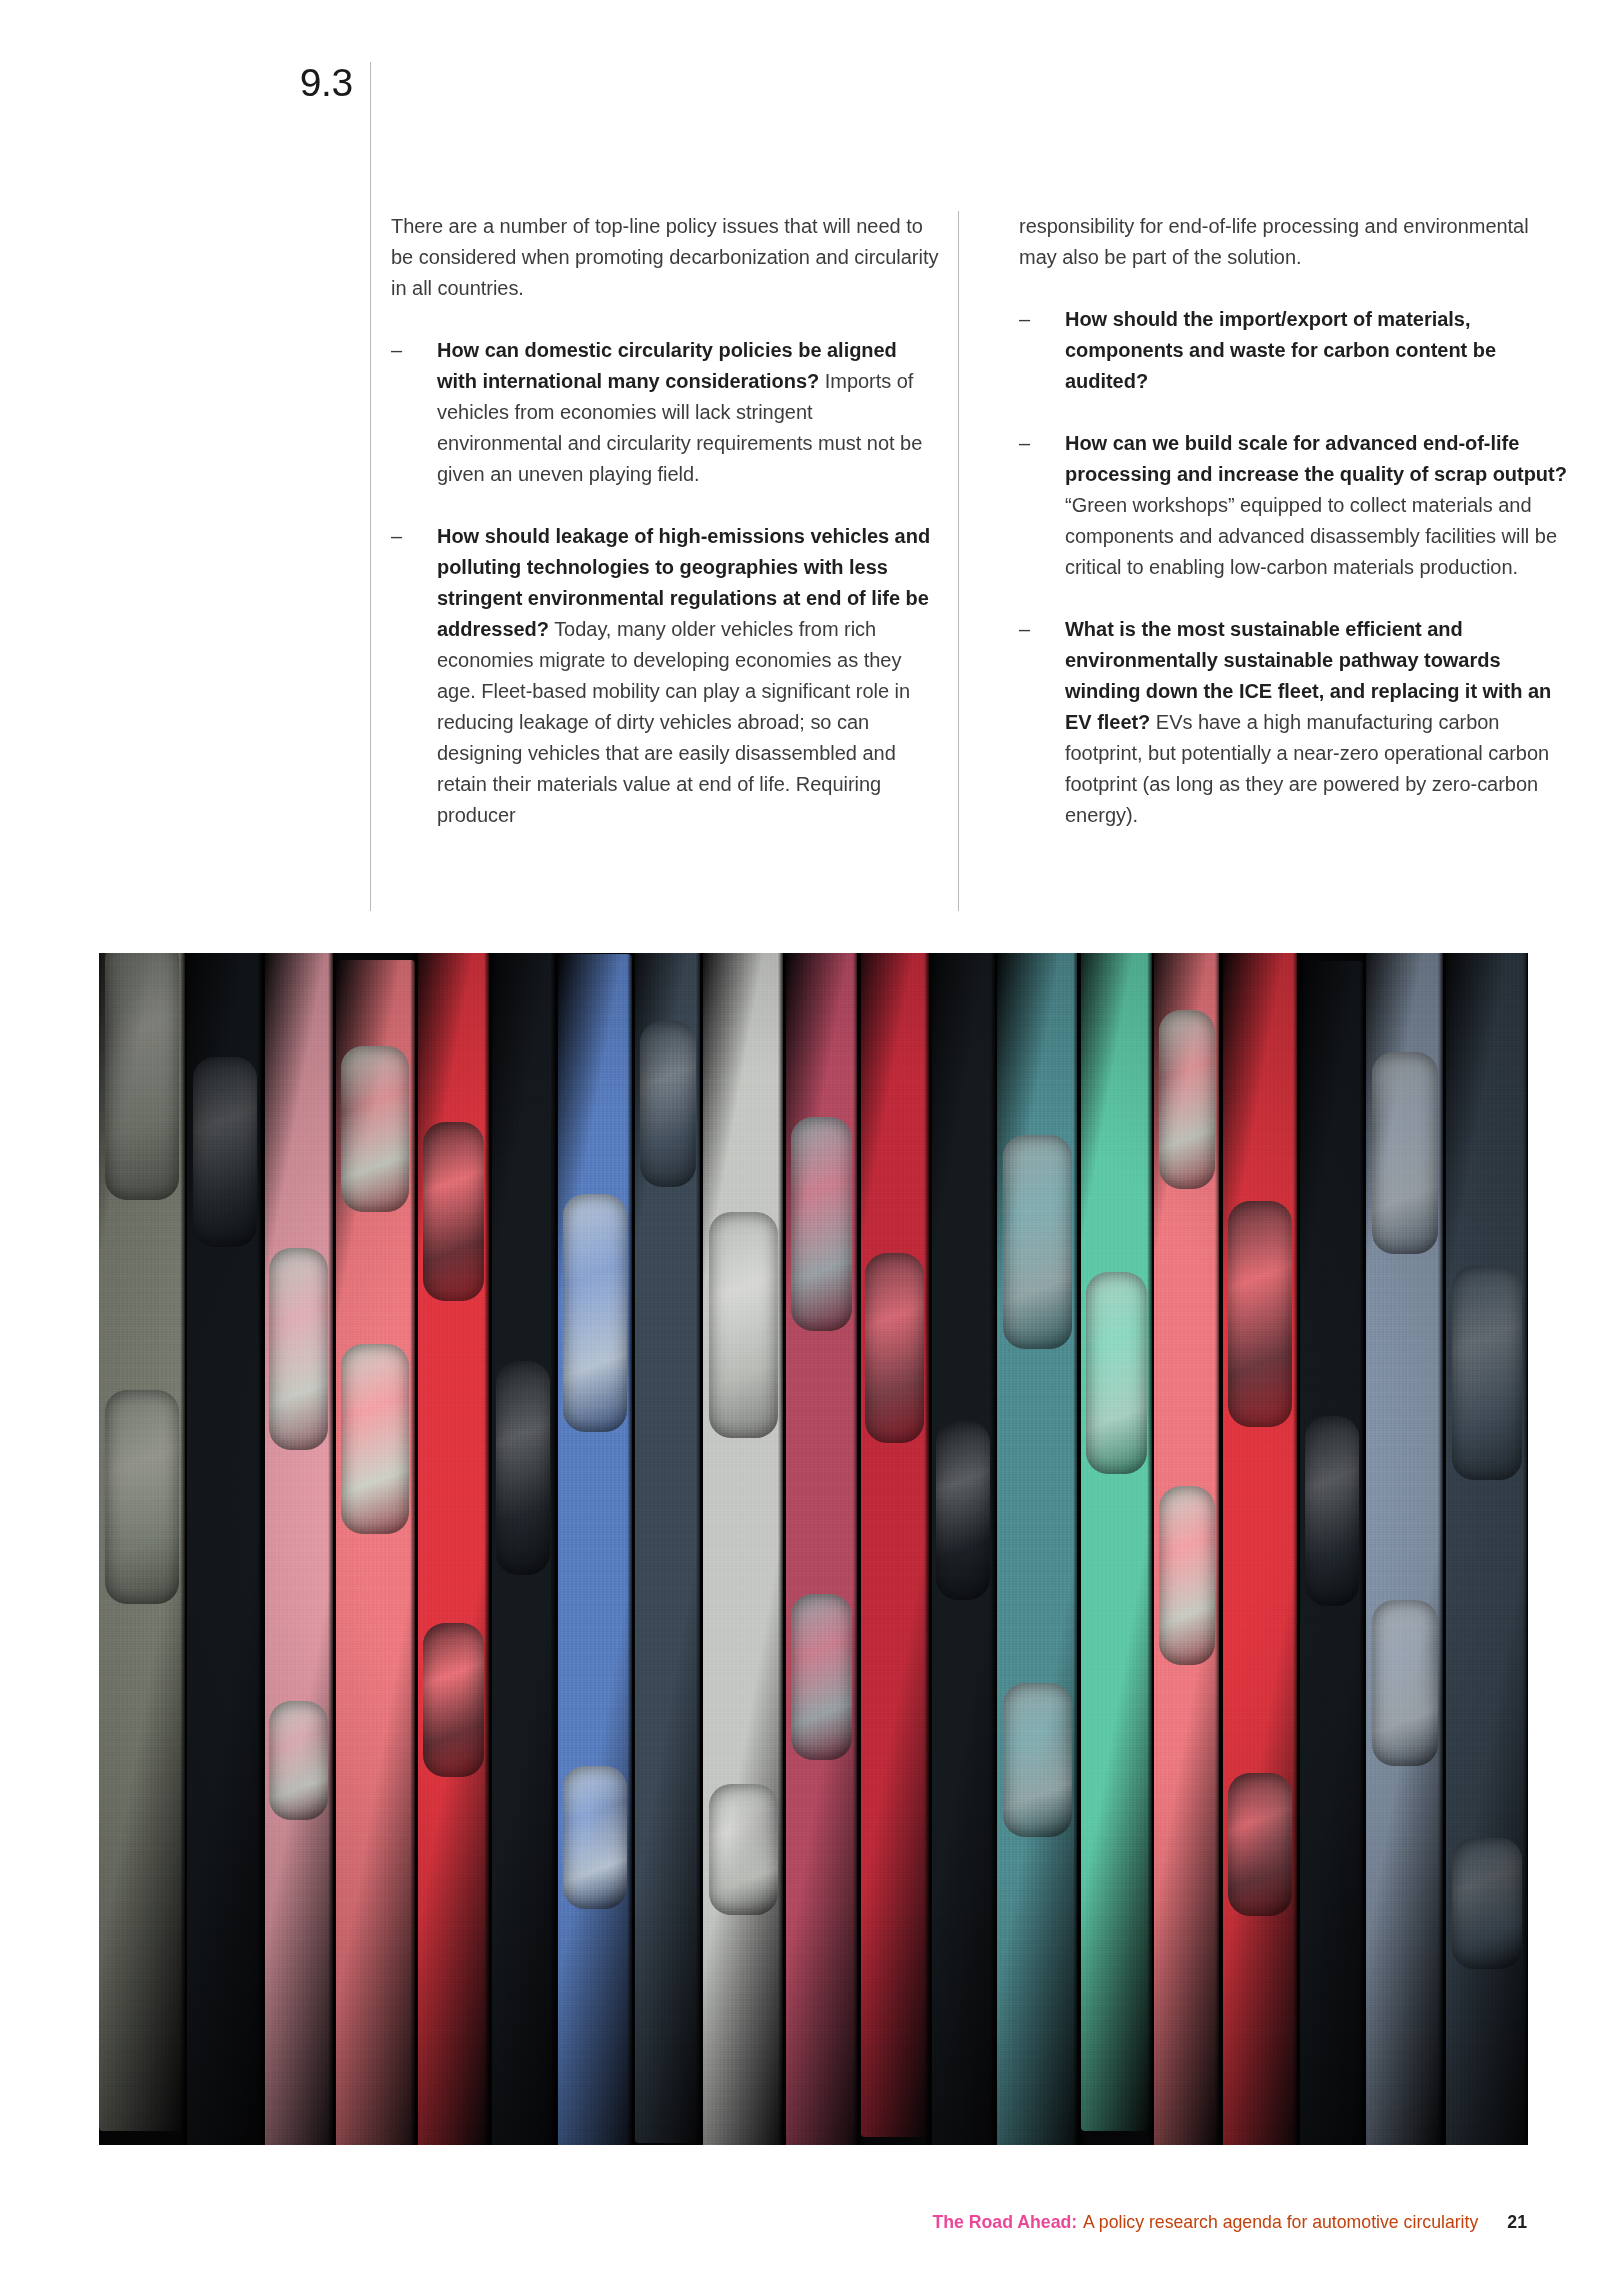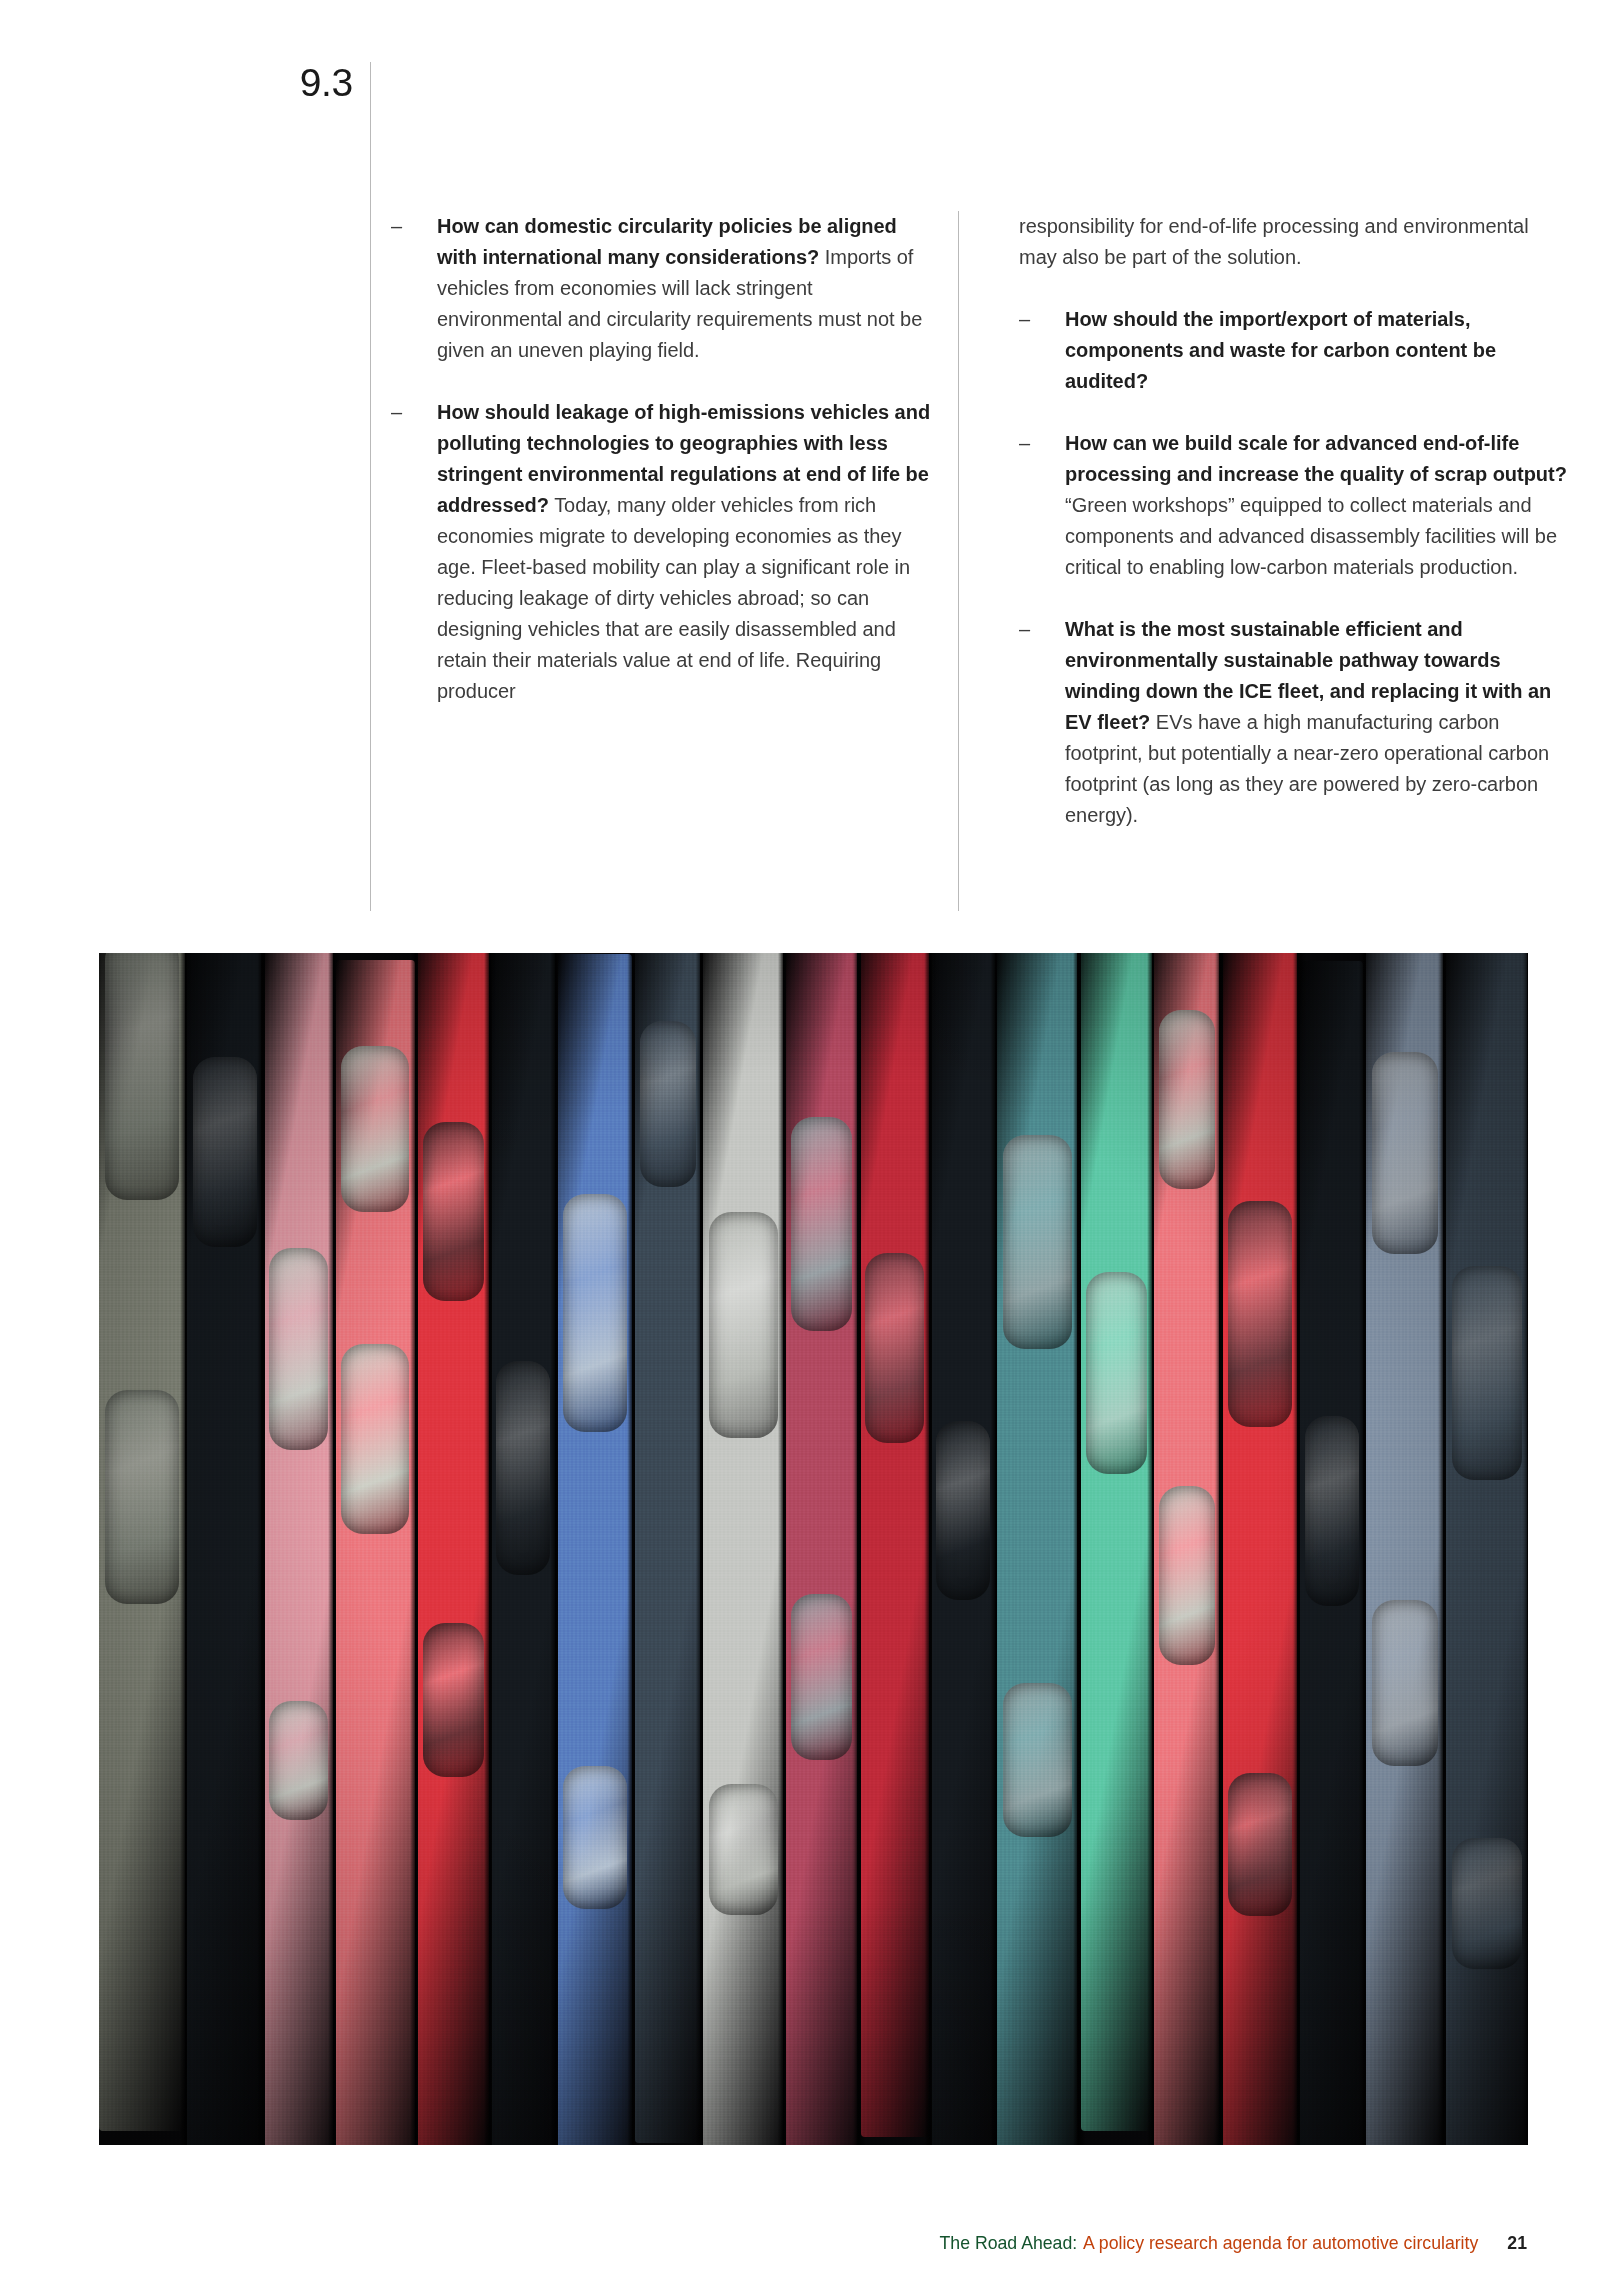--- a/index.html
+++ b/index.html
@@ -173,23 +173,22 @@
     white-space: nowrap;
   }
   .footer-inner {
     position: absolute;
     right: 96px;
     top: 0;
     display: flex;
     align-items: baseline;
   }
   .footer-brand {
-    font-weight: 400;
-    color: #14532d;
-    margin-top: 21px;
+    font-weight: 700;
+    color: #ec4899;
   }
   .footer-sub {
     font-weight: 400;
     color: #c2410c;
     margin-left: 5.9px;
   }
   .footer-page {
     font-weight: 700;
     color: #1f1f1f;
     margin-left: 29px;
@@ -200,20 +199,21 @@
 
 <div class="header">
   <div class="section-number">9.3</div>
   <div class="header-rule"></div>
 </div>
 
 <div class="col-rule"></div>
 
 <div class="col col-left">
 
+  <p class="para">There are a number of top-line policy issues that will need to be considered when promoting decarbonization and circularity in all countries.</p>
 
   <div class="bullet">
     <span class="dash">–</span>
     <span class="btext"><span class="lead">How can domestic circularity policies be aligned with international many considerations?</span><span> Imports of vehicles from economies will lack stringent environmental and circularity requirements must not be given an uneven playing field.</span></span>
   </div>
 
   <div class="bullet">
     <span class="dash">–</span>
     <span class="btext"><span class="lead">How should leakage of high-emissions vehicles and polluting technologies to geographies with less stringent environmental regulations at end of life be addressed?</span><span> Today, many older vehicles from rich economies migrate to developing economies as they age. Fleet-based mobility can play a significant role in reducing leakage of dirty vehicles abroad; so can designing vehicles that are easily disassembled and retain their materials value at end of life. Requiring producer</span></span>
   </div>

